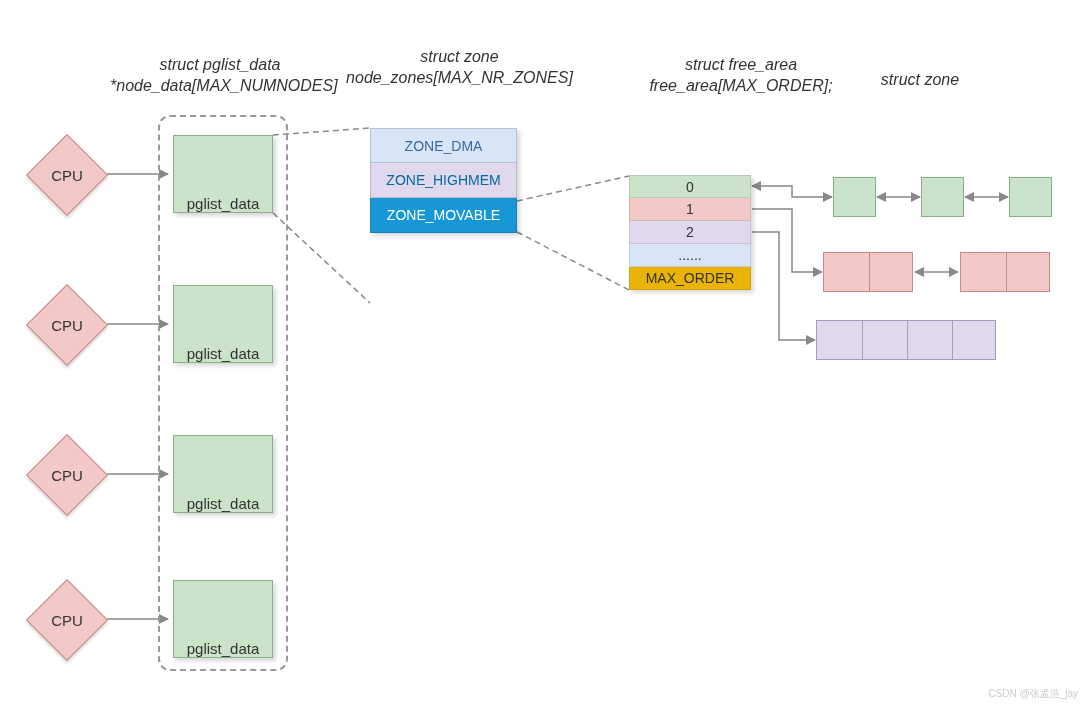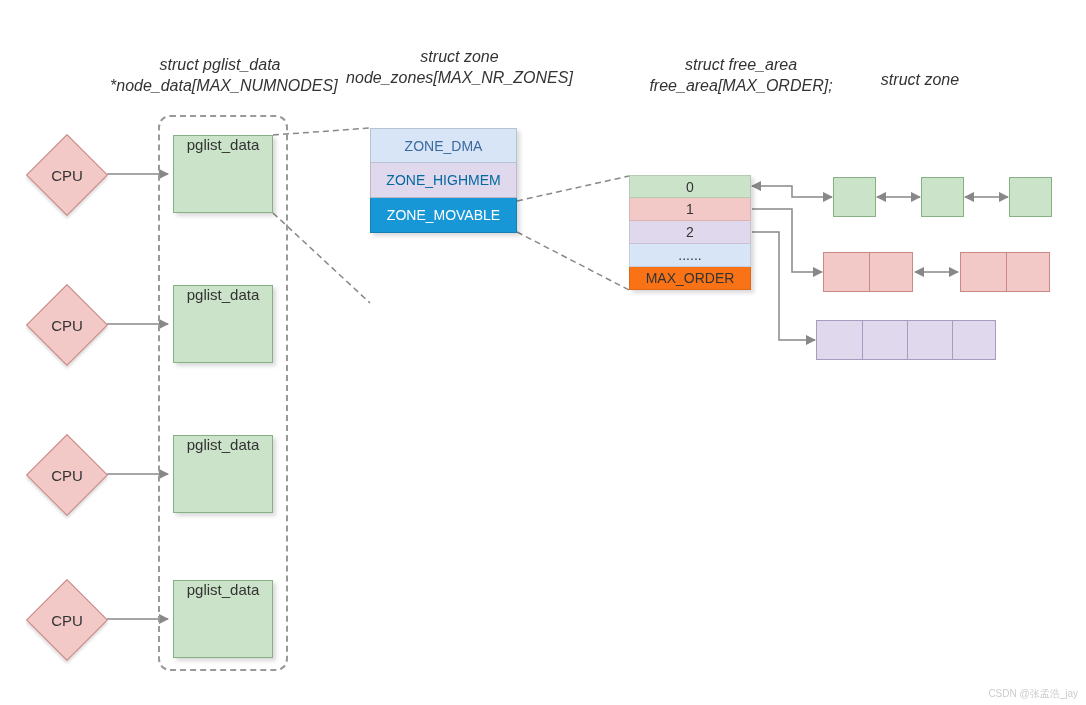--- a/index.html
+++ b/index.html
@@ -55,21 +55,21 @@
   }
 
   
   .pglist-box {
     position: absolute;
     width: 100px; height: 78px;
     background: #cbe3c9;
     border: 1px solid #88b085;
     box-shadow: 3px 3px 4px rgba(0,0,0,0.15);
     display: flex;
-    align-items: flex-start;
+    align-items: flex-end;
     justify-content: center;
     font-size: 15px;
   }
 
   
   .zone-stack {
     position: absolute;
     left: 370px; top: 128px;
     width: 147px;
     box-shadow: 3px 3px 4px rgba(0,0,0,0.15);
@@ -104,21 +104,21 @@
     display: flex;
     align-items: center;
     justify-content: center;
     font-size: 14px;
   }
   .free-row:first-child { border-top: 1px solid rgba(0,0,0,0.1); }
   .f0 { background: #cbe3c9; }
   .f1 { background: #f2c9c7; }
   .f2 { background: #e0d8ec; }
   .f3 { background: #d8e5f6; }
-  .f4 { background: #f97316; }
+  .f4 { background: #eab308; }
   .page-block {
     position: absolute;
     height: 40px;
     border: 1px solid #888;
   }
   .green-block { background: #cbe3c9; border-color: #88b085; }
   .red-block { background: #f2c9c7; border-color: #c98985; }
   .purple-block { background: #e0d8ec; border-color: #a89bc0; }
   .vline {
     position: absolute;

